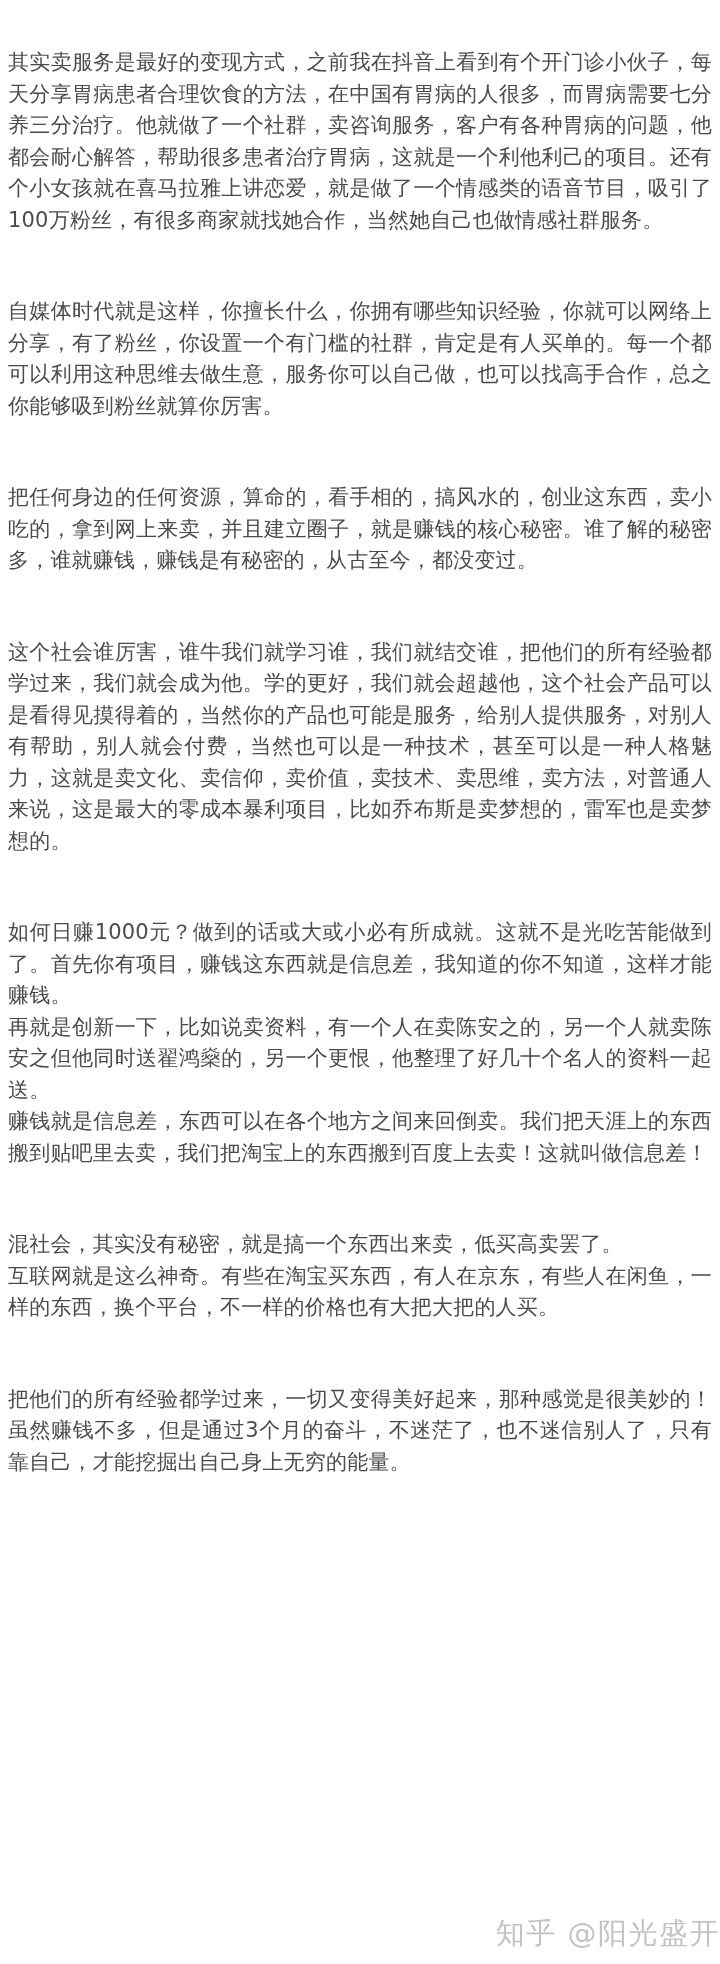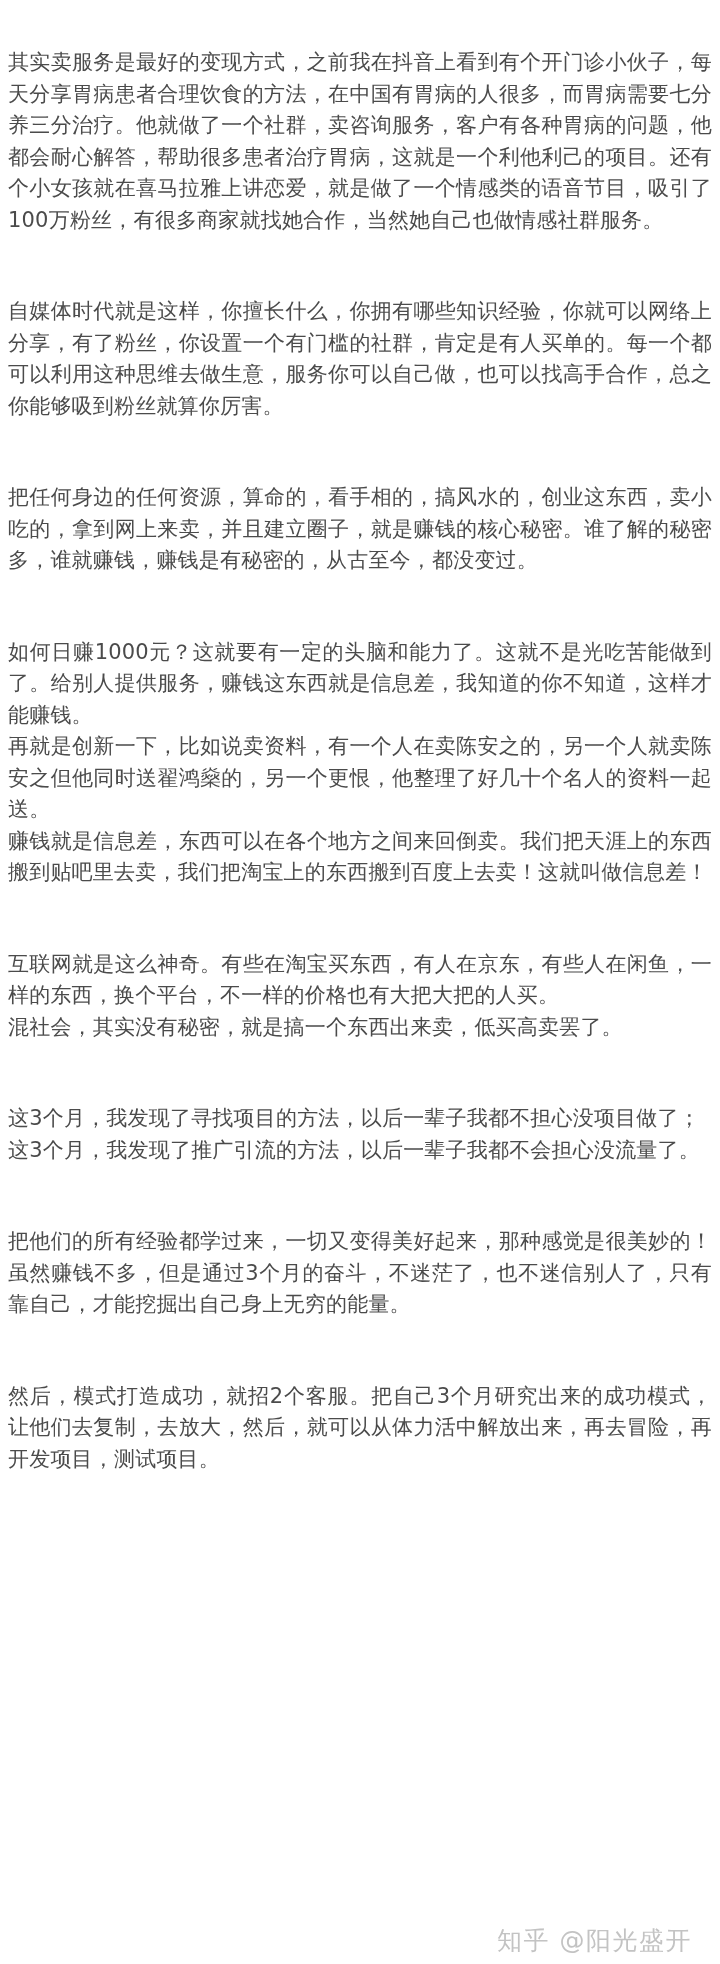--- a/index.html
+++ b/index.html
@@ -28,56 +28,51 @@
   
   .article p:nth-of-type(n+9) {
     margin-bottom: 25px;
   }
   .line {
     display: block;
   }
   .watermark {
     position: absolute;
     top: 1920px;
-    right: 28px;
-    font-size: 25px;
+    right: 0;
+    font-size: 29px;
     line-height: 27px;
     color: #c3c3c3;
     letter-spacing: 1.5px;
     white-space: nowrap;
-    margin-top: 7px;
   }
 </style>
 </head>
 <body style="background: rgb(255, 255, 255);">
 
 <div class="article" id="article" style="color: rgb(75, 75, 75);">
     <p>
       <span class="line">其实卖服务是最好的变现方式，之前我在抖音上看到有个开门诊小伙子，每天分享胃病患者合理饮食的方法，在中国有胃病的人很多，而胃病需要七分养三分治疗。他就做了一个社群，卖咨询服务，客户有各种胃病的问题，他都会耐心解答，帮助很多患者治疗胃病，这就是一个利他利己的项目。还有个小女孩就在喜马拉雅上讲恋爱，就是做了一个情感类的语音节目，吸引了100万粉丝，有很多商家就找她合作，当然她自己也做情感社群服务。</span>
     </p>
     <p>
       <span class="line">自媒体时代就是这样，你擅长什么，你拥有哪些知识经验，你就可以网络上分享，有了粉丝，你设置一个有门槛的社群，肯定是有人买单的。每一个都可以利用这种思维去做生意，服务你可以自己做，也可以找高手合作，总之你能够吸到粉丝就算你厉害。</span>
     </p>
     <p>
       <span class="line">把任何身边的任何资源，算命的，看手相的，搞风水的，创业这东西，卖小吃的，拿到网上来卖，并且建立圈子，就是赚钱的核心秘密。谁了解的秘密多，谁就赚钱，赚钱是有秘密的，从古至今，都没变过。</span>
     </p>
     <p>
-      <span class="line">如何日赚1000元？这就要有一定的头脑和能力了。这就不是光吃苦能做到了。给别人提供服务，赚钱这东西就是信息差，我知道的你不知道，这样才能赚钱。</span>
+      <span class="line">这个社会谁厉害，谁牛我们就学习谁，我们就结交谁，把他们的所有经验都学过来，我们就会成为他。学的更好，我们就会超越他，这个社会产品可以是看得见摸得着的，当然你的产品也可能是服务，给别人提供服务，对别人有帮助，别人就会付费，当然也可以是一种技术，甚至可以是一种人格魅力，这就是卖文化、卖信仰，卖价值，卖技术、卖思维，卖方法，对普通人来说，这是最大的零成本暴利项目，比如乔布斯是卖梦想的，雷军也是卖梦想的。</span>
+    </p>
+    <p>
+      <span class="line">如何日赚1000元？做到的话或大或小必有所成就。这就不是光吃苦能做到了。首先你有项目，赚钱这东西就是信息差，我知道的你不知道，这样才能赚钱。</span>
       <span class="line">再就是创新一下，比如说卖资料，有一个人在卖陈安之的，另一个人就卖陈安之但他同时送翟鸿燊的，另一个更恨，他整理了好几十个名人的资料一起送。</span>
       <span class="line">赚钱就是信息差，东西可以在各个地方之间来回倒卖。我们把天涯上的东西搬到贴吧里去卖，我们把淘宝上的东西搬到百度上去卖！这就叫做信息差！</span>
     </p>
     <p>
+      <span class="line">混社会，其实没有秘密，就是搞一个东西出来卖，低买高卖罢了。</span>
       <span class="line">互联网就是这么神奇。有些在淘宝买东西，有人在京东，有些人在闲鱼，一样的东西，换个平台，不一样的价格也有大把大把的人买。</span>
-      <span class="line">混社会，其实没有秘密，就是搞一个东西出来卖，低买高卖罢了。</span>
-    </p>
-    <p>
-      <span class="line">这3个月，我发现了寻找项目的方法，以后一辈子我都不担心没项目做了；</span>
-      <span class="line">这3个月，我发现了推广引流的方法，以后一辈子我都不会担心没流量了。</span>
     </p>
     <p>
       <span class="line">把他们的所有经验都学过来，一切又变得美好起来，那种感觉是很美妙的！虽然赚钱不多，但是通过3个月的奋斗，不迷茫了，也不迷信别人了，只有靠自己，才能挖掘出自己身上无穷的能量。</span>
-    </p>
-    <p>
-      <span class="line">然后，模式打造成功，就招2个客服。把自己3个月研究出来的成功模式，让他们去复制，去放大，然后，就可以从体力活中解放出来，再去冒险，再开发项目，测试项目。</span>
     </p>
   </div>
 
 <div class="watermark" style="color: rgb(195, 195, 195);">知乎 @阳光盛开</div>
 
 </body></html>

